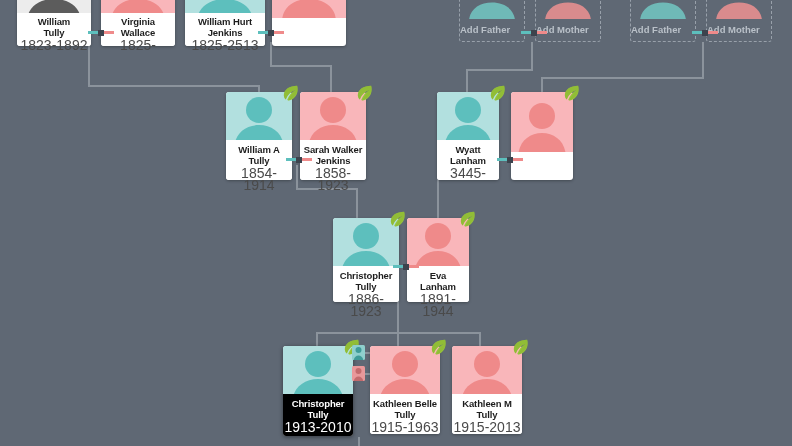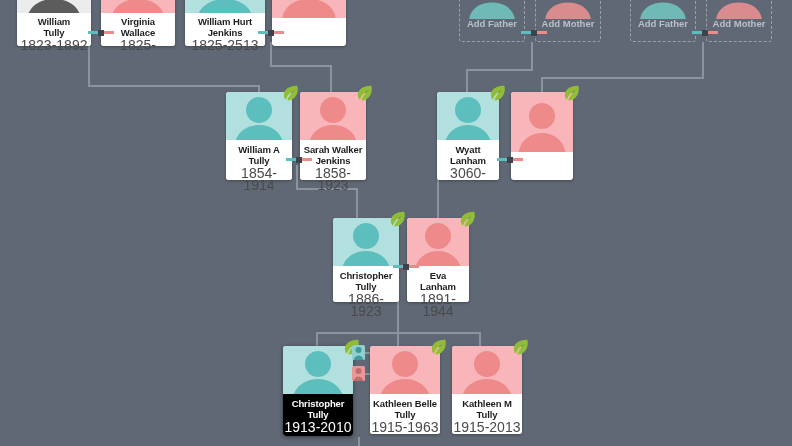--- a/index.html
+++ b/index.html
@@ -58,22 +58,22 @@
   
   .addcard{
     position:absolute;
     border:1.5px dashed #98a0aa;
     border-radius:3px;
     box-sizing:border-box;
   }
   .addcard .aphoto{position:absolute;left:3px;right:3px;top:0;overflow:hidden;}
   .addcard .aphoto svg{display:block;width:100%;height:100%;}
   .addcard .alabel{
-    position:absolute;left:0;right:0;bottom:12px;
-    text-align:center;font-size:9.5px;font-weight:bold;
+    position:absolute;left:0;right:0;bottom:6px;
+    font-size:9.5px;font-weight:bold;
     color:#b9c0c8;line-height:11px;
   }
 
   
   .leaf{position:absolute;width:19px;height:19px;pointer-events:auto;}
   .leaf svg{display:block;width:100%;height:100%;}
 
   
   .marr{position:absolute;height:3px;}
   .marr .seg{position:absolute;top:0;height:3px;}
@@ -290,21 +290,21 @@
   <div class="card" style="left:437px;top:92px;width:62px;height:88px;">
     <div class="photo" style="height:52px;background:#b2e0df;">
       <svg viewBox="0 0 62 52" preserveAspectRatio="xMidYMax meet">
         <circle cx="31" cy="18" r="13" fill="#5dbfbd"></circle>
         <path d="M7 58c0-16 11-25 24-25s24 9 24 25z" fill="#5dbfbd"></path>
       </svg>
     </div>
     <div class="info" style="height:36px;">
       <div class="nm">Wyatt</div>
       <div class="nm">Lanham</div>
-      <div class="dt">3060-</div>
+      <div class="dt">3445-</div>
     </div>
     <div class="leaf" style="right:-8px;top:-9px;">
       <svg viewBox="0 0 20 20">
         <path d="M17 3C9 3 3 7 3 13c0 2 1 3.5 2 4.3C7 12 11 8.5 15.5 7 11.5 9.5 8 13 6.5 18c1.5.6 3.5.4 5.5-.8C17 14 18.5 8 17 3z" fill="#9ac63f"></path>
         <path d="M17 3C9 3 3 7 3 13c0 2 1 3.5 2 4.3C7 12 11 8.5 15.5 7 12 10 9 14 7.5 18.5 14 17 19 10 17 3z" fill="#8ab62f" opacity=".55"></path>
       </svg>
     </div>
   </div>
 
   <div class="card" style="left:511px;top:92px;width:62px;height:88px;">

